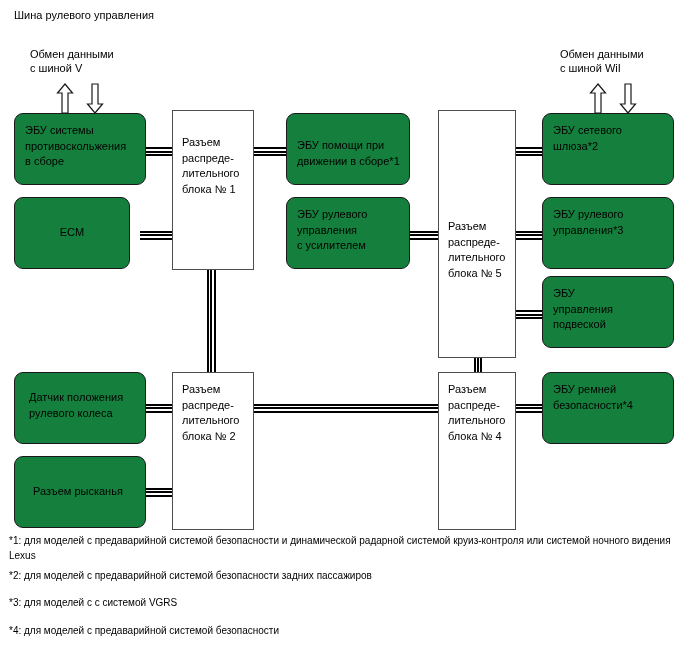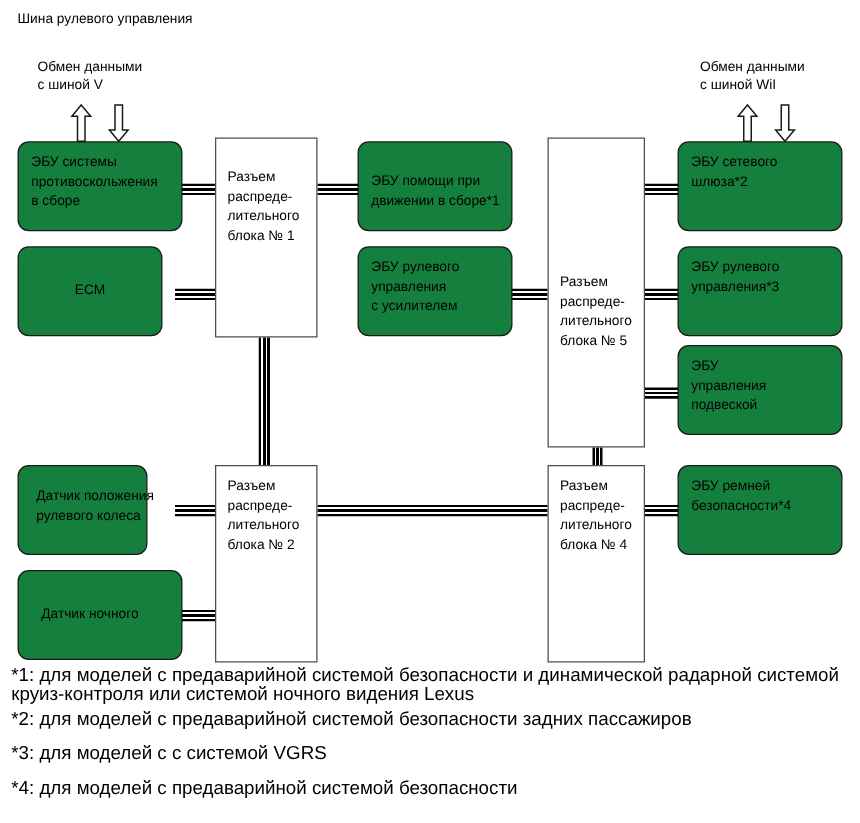--- a/index.html
+++ b/index.html
@@ -13,21 +13,21 @@
   #canvas{position:absolute;left:0;top:0;width:688px;height:658px;}
 
   
   .ttl{
     position:absolute;font-size:11px;line-height:13px;white-space:pre;
   }
   .arrow-label{
     position:absolute;font-size:11px;line-height:14px;white-space:pre;
   }
   .note{
-    position:absolute;font-size:15px;line-height:15px;
+    position:absolute;font-size:10px;line-height:15px;
   }
 
   
   .ecu{
     position:absolute;box-sizing:border-box;
     border:1px solid #1a1a1a;border-radius:9px;background:#15803d;
   }
   .jb{
     position:absolute;box-sizing:border-box;
     border:1px solid #4d4d4d;background:#ffffff;border-radius:0;
@@ -140,27 +140,27 @@
   <div class="ecu" style="left:14px;top:113px;width:132px;height:72px;">
     <div class="boxtext" style="left:10px;top:9px;">ЭБУ системы
 противоскольжения
 в сборе</div>
   </div>
 
   <div class="ecu" style="left:14px;top:197px;width:116px;height:72px;">
     <div class="boxtext center" style="top:27px;">ECM</div>
   </div>
 
-  <div class="ecu" style="left:14px;top:372px;width:104px;height:72px;">
+  <div class="ecu" style="left:14px;top:372px;width:132px;height:72px;">
     <div class="boxtext" style="left:14px;top:17px;">Датчик положения
 рулевого колеса</div>
   </div>
 
   <div class="ecu" style="left:14px;top:456px;width:132px;height:72px;">
-    <div class="boxtext" style="left:18px;top:27px;">Датчик ночного</div>
+    <div class="boxtext" style="left:18px;top:27px;">Разъем рысканья</div>
   </div>
 
   <div class="jb" style="left:172px;top:110px;width:82px;height:160px;">
     <div class="boxtext" style="left:9px;top:24px;">Разъем
 распреде-
 лительного
 блока № 1</div>
   </div>
 
   <div class="jb" style="left:172px;top:372px;width:82px;height:158px;">

